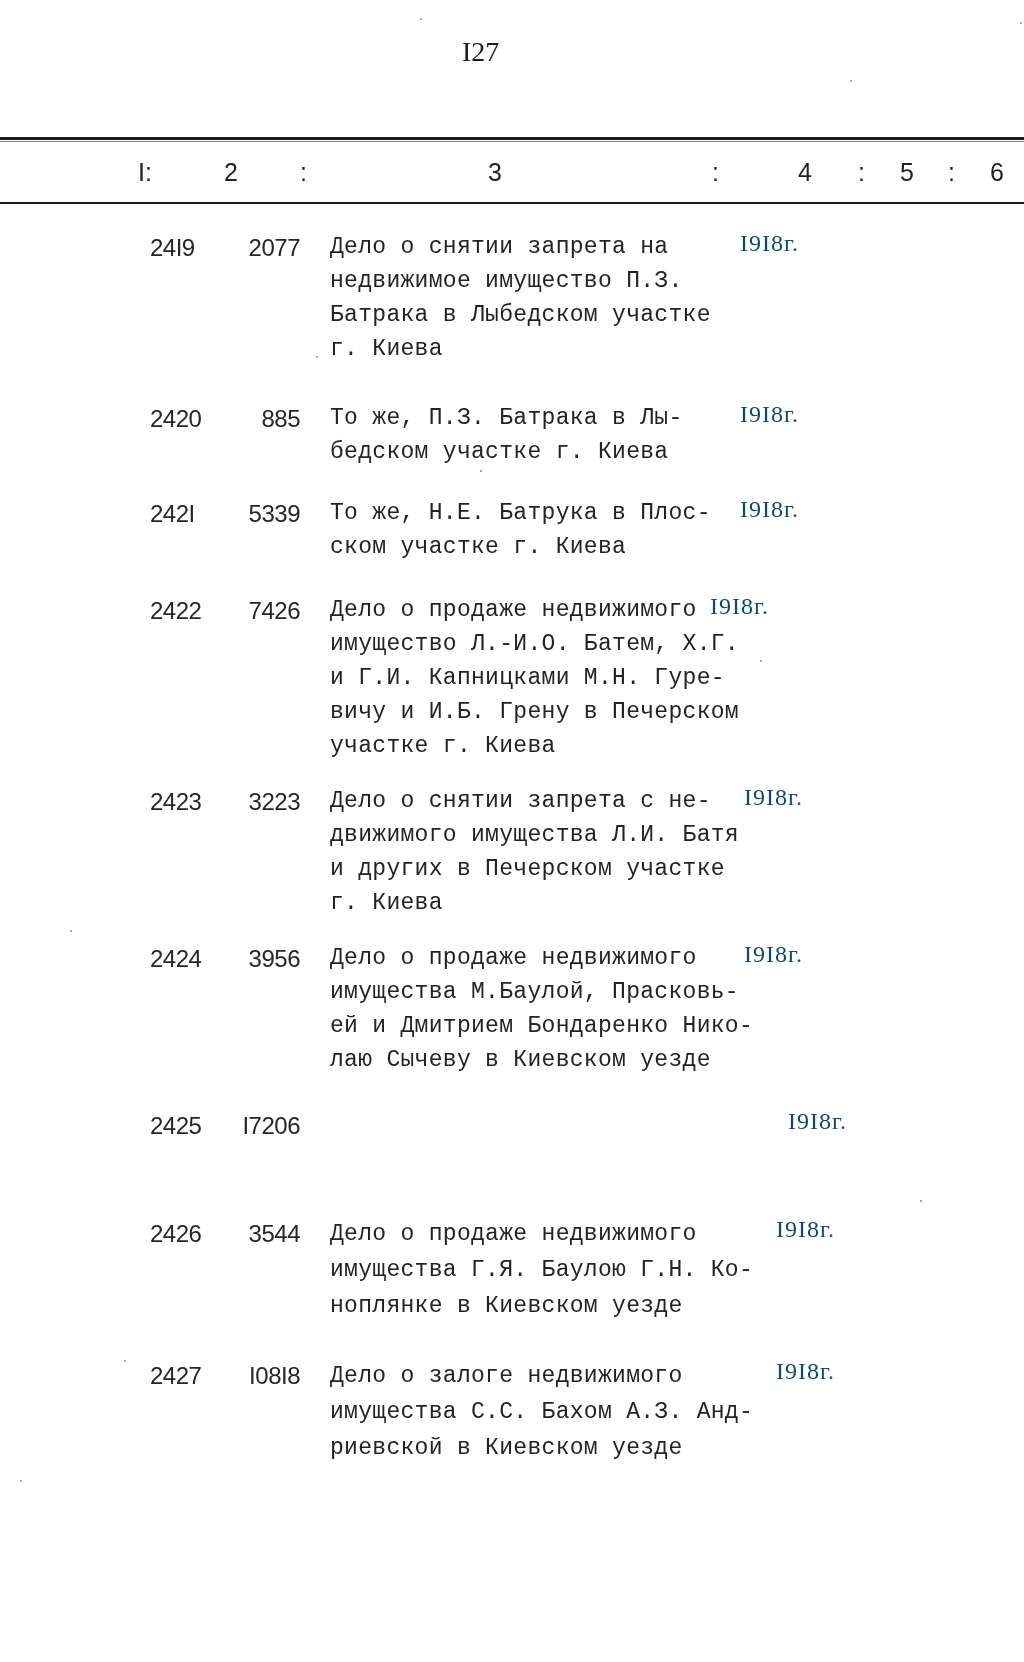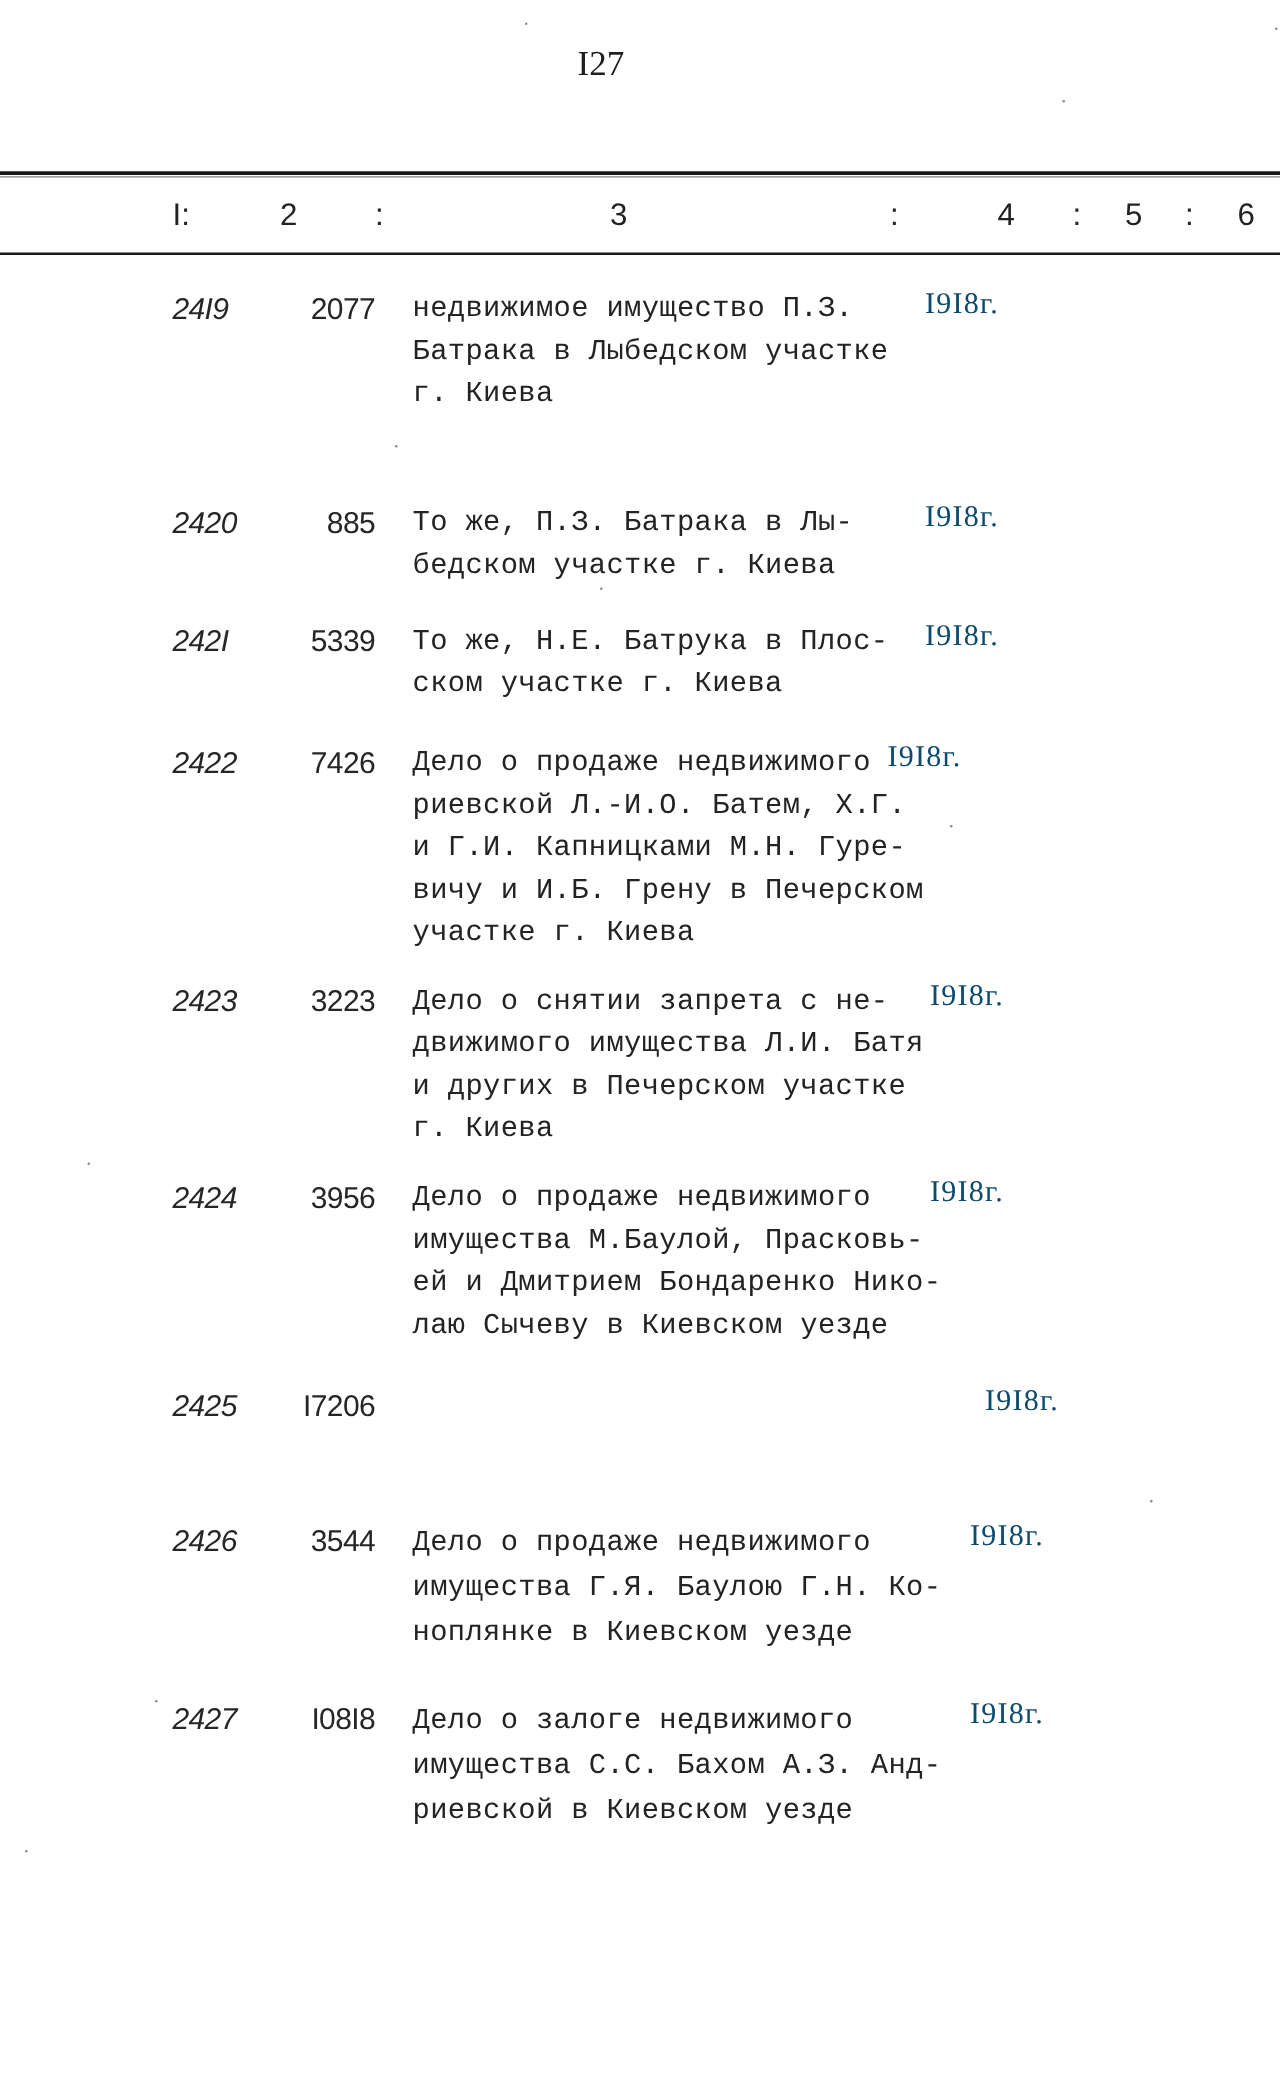--- a/index.html
+++ b/index.html
@@ -55,21 +55,21 @@
     }
     .entry .num,
     .entry .file {
       position: absolute;
       top: 0;
       font-size: 24px;
       font-family: "Liberation Sans", "DejaVu Sans", sans-serif;
       color: #262626;
       letter-spacing: -0.5px;
     }
-    .entry .num { left: 138px; font-style: italic; }
+    .entry .num { left: 150px; }
     .entry .file { right: 724px; text-align: left; }
     .entry .desc {
       position: absolute;
       top: 0;
       left: 330px;
       font-size: 23px;
       line-height: 34px;
       margin-top: -4px;
       white-space: pre;
       color: #232323;
@@ -110,42 +110,42 @@
   <span style="left:900px;">5</span>
   <span style="left:948px;">:</span>
   <span style="left:990px;">6</span>
 </div>
 
 <div class="rule rule-bottom"></div>
 
 <div class="entry" style="top:234px;">
   <span class="num">24I9</span>
   <span class="file">2077</span>
-  <div class="desc"><div>недвижимое имущество П.З.</div><div>Батрака в Лыбедском участке</div><div>г. Киева</div></div>
+  <div class="desc"><div>Дело о снятии запрета на</div><div>недвижимое имущество П.З.</div><div>Батрака в Лыбедском участке</div><div>г. Киева</div></div>
   <span class="date" style="left:740px;">I9I8г.</span>
 </div>
 
 <div class="entry" style="top:405px;">
   <span class="num">2420</span>
   <span class="file">885</span>
   <div class="desc"><div>То же, П.З. Батрака в Лы-</div><div>бедском участке г. Киева</div></div>
   <span class="date" style="left:740px;">I9I8г.</span>
 </div>
 
 <div class="entry" style="top:500px;">
   <span class="num">242I</span>
   <span class="file">5339</span>
   <div class="desc"><div>То же, Н.Е. Батрука в Плос-</div><div>ском участке г. Киева</div></div>
   <span class="date" style="left:740px;">I9I8г.</span>
 </div>
 
 <div class="entry" style="top:597px;">
   <span class="num">2422</span>
   <span class="file">7426</span>
-  <div class="desc"><div>Дело о продаже недвижимого</div><div>риевской Л.-И.О. Батем, Х.Г.</div><div>и Г.И. Капницками М.Н. Гуре-</div><div>вичу и И.Б. Грену в Печерском</div><div>участке г. Киева</div></div>
+  <div class="desc"><div>Дело о продаже недвижимого</div><div>имущество Л.-И.О. Батем, Х.Г.</div><div>и Г.И. Капницками М.Н. Гуре-</div><div>вичу и И.Б. Грену в Печерском</div><div>участке г. Киева</div></div>
   <span class="date" style="left:710px;">I9I8г.</span>
 </div>
 
 <div class="entry" style="top:788px;">
   <span class="num">2423</span>
   <span class="file">3223</span>
   <div class="desc"><div>Дело о снятии запрета с не-</div><div>движимого имущества Л.И. Батя</div><div>и других в Печерском участке</div><div>г. Киева</div></div>
   <span class="date" style="left:744px;">I9I8г.</span>
 </div>
 

